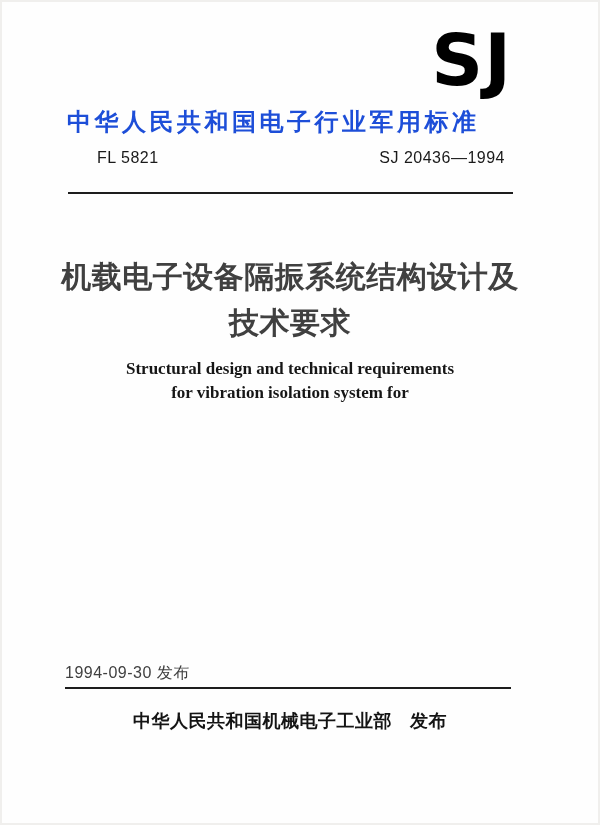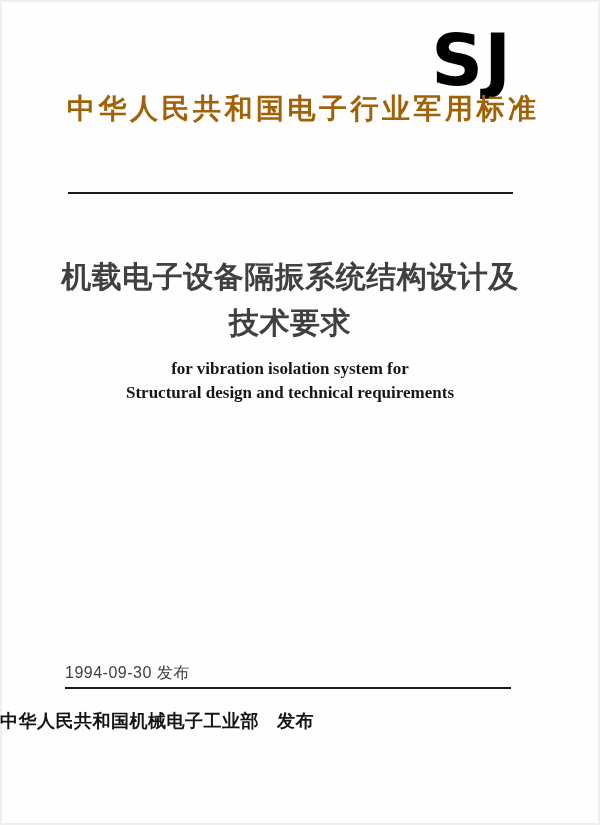--- a/index.html
+++ b/index.html
@@ -23,27 +23,27 @@
     right: 88px;
     font-family: "DejaVu Sans", sans-serif;
     font-size: 72px;
     font-weight: 800;
     line-height: 1;
     letter-spacing: 1px;
     color: #000000;
   }
   .std-class {
     position: absolute;
-    top: 90px;
+    top: 106px;
     left: 67px;
-    font-size: 28px;
+    font-size: 24px;
     font-weight: 600;
     letter-spacing: 3.5px;
     white-space: nowrap;
-    color: #a16207;
+    color: #1d4ed8;
   }
   .codes-row {
     position: absolute;
     top: 149px;
     left: 97px;
     right: 95px;
     display: flex;
     justify-content: space-between;
     align-items: baseline;
     font-size: 16px;
@@ -101,52 +101,56 @@
   .rule-bottom {
     top: 687px;
     left: 65px;
     width: 446px;
   }
   .publisher {
     position: absolute;
     top: 709px;
     left: 0;
     width: 580px;
-    text-align: left;
+    text-align: center;
     font-size: 18px;
     font-weight: 600;
     letter-spacing: 0.5px;
     color: #141414;
     white-space: nowrap;
   }
   .pub-gap {
     display: inline-block;
     width: 18px;
   }
 </style>
 </head>
 <body>
 
 <div class="page">
 
   <div class="sj-logo">SJ</div>
 
   <div class="std-class">中华人民共和国电子行业军用标准</div>
 
+  <div class="codes-row">
+    <span>FL 5821</span>
+    <span>SJ 20436—1994</span>
+  </div>
 
   <div class="rule rule-top"></div>
 
   <div class="title-zh">
     <div>机载电子设备隔振系统结构设计及</div>
     <div>技术要求</div>
   </div>
 
   <div class="title-en">
+    <div>Structural design and technical requirements</div>
     <div>for vibration isolation system for</div>
-    <div>Structural design and technical requirements</div>
   </div>
 
   <div class="dates-row">
     <span>1994-09-30 发布</span>
   </div>
 
   <div class="rule rule-bottom"></div>
 
   <div class="publisher">
     <span>中华人民共和国机械电子工业部</span><span class="pub-gap"></span><span>发布</span>

